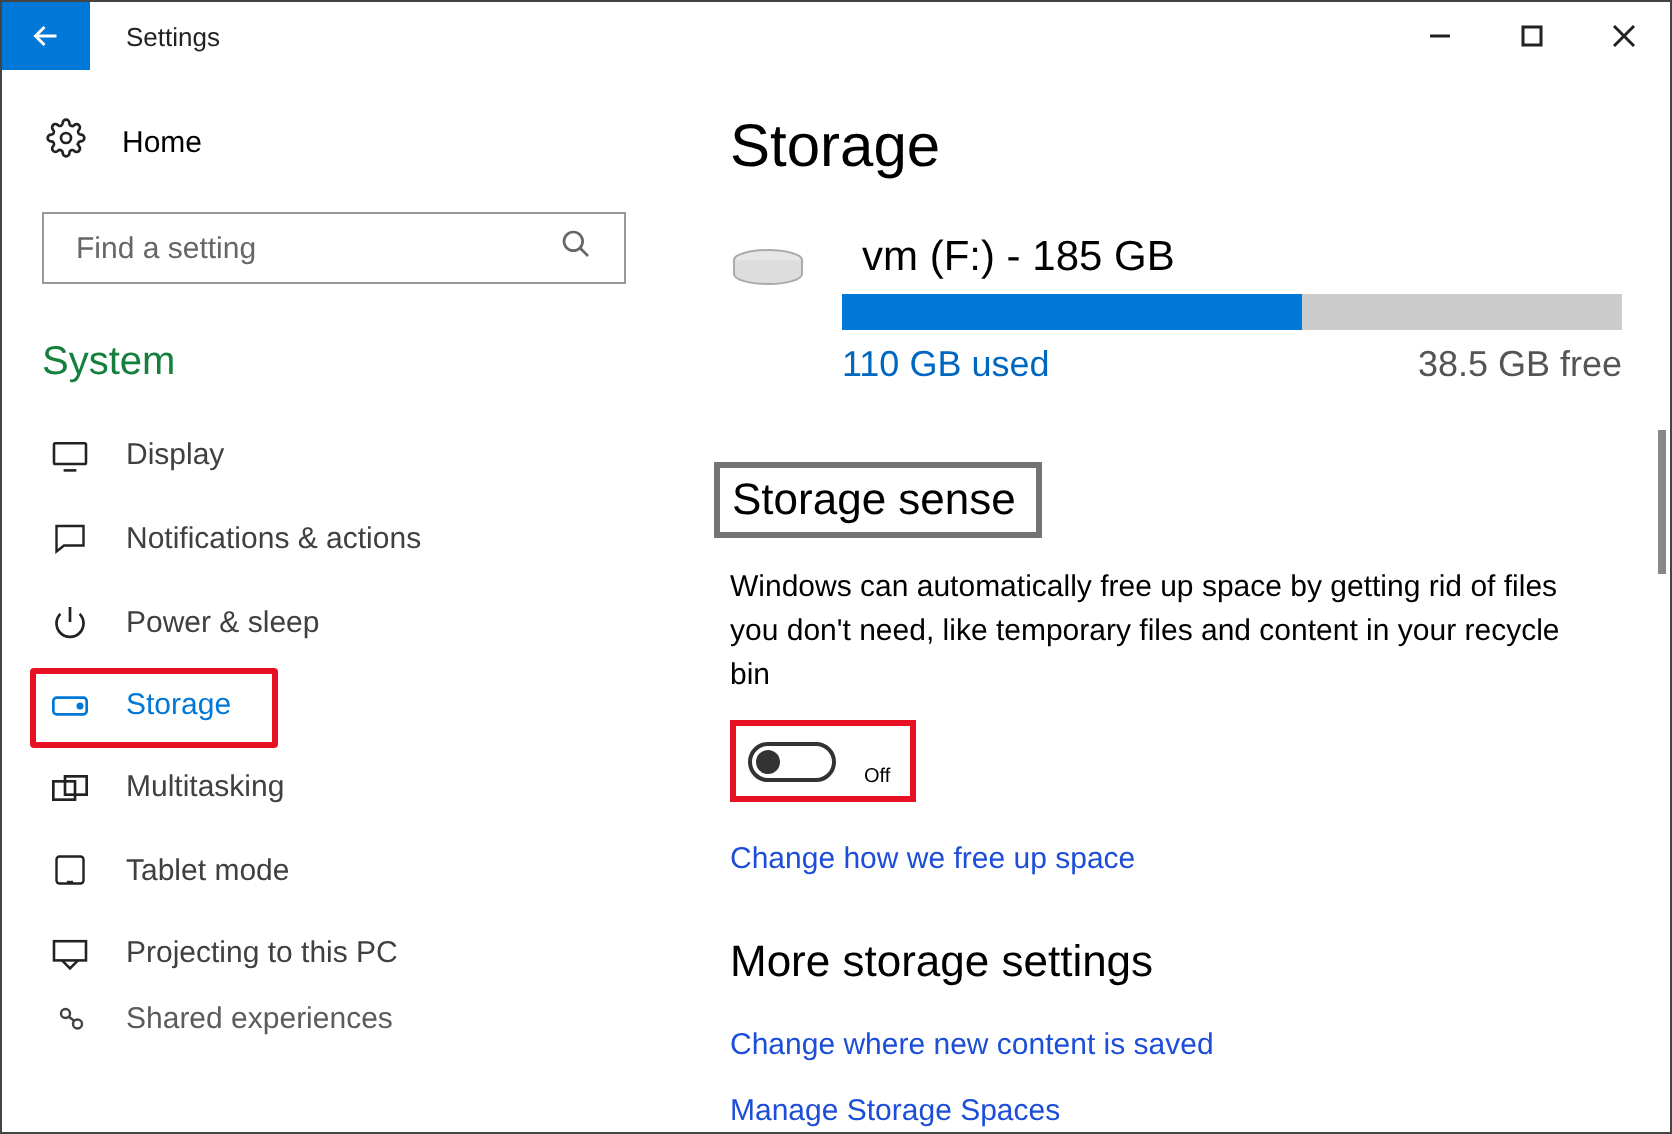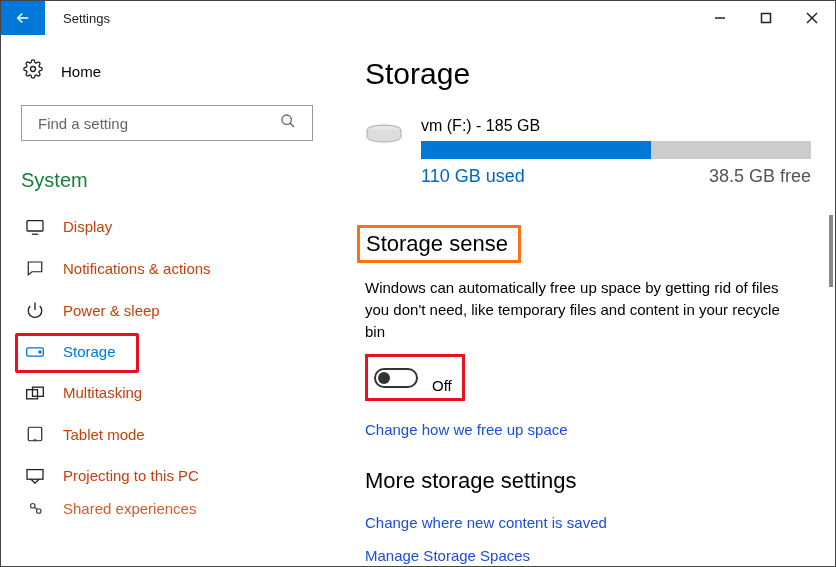--- a/index.html
+++ b/index.html
@@ -11,44 +11,44 @@
   .sys-btn { width: 46px; height: 34px; display: flex; align-items: center; justify-content: center; color: #222; }
   .layout { display: flex; height: calc(100% - 34px); justify-content: space-between; }
   .sidebar { width: 332px; padding: 24px 20px 0 20px; }
   .home-row { display: flex; align-items: center; gap: 18px; margin-bottom: 22px; margin-left: 2px; }
   .home-row .icon { width: 20px; }
   .home-label { font-size: 15px; }
   .search-box { border: 1px solid #999; height: 36px; display: flex; align-items: center; padding: 0 16px; color: #666; margin-bottom: 28px; }
   .search-box span:first-child { flex: 1; font-size: 15px; }
   .section-label { color: #15803d; font-size: 20px; margin-bottom: 14px; }
   .nav-list { display: flex; flex-direction: column; }
-  .nav-item { display: flex; align-items: center; gap: 18px; padding: 12px 4px; font-size: 15px; color: #c2410c; position: relative; }
+  .nav-item { display: flex; align-items: center; gap: 18px; padding: 12px 4px; font-size: 15px; color: #404040; position: relative; }
   .nav-item .icon { width: 20px; display: flex; justify-content: center; }
   .nav-item.active { color: #0078d7; }
   .highlight-red { border: 3px solid #e81123; border-radius: 2px; }
   .highlight-storage { position:absolute; left:-6px; top:2px; width:124px; height:40px; pointer-events:none;}
   .content { flex: 1; padding: 22px 20px 0 32px; position: relative; }
   h1 { font-size: 30px; font-weight: 400; margin-bottom: 26px; }
   .drive-row { display: flex; gap: 18px; margin-bottom: 4px; align-items:flex-start;}
   .drive-icon { width:38px; height:20px; margin-top:6px;}
   .drive-body { flex:1; }
-  .drive-name { font-size: 16px; margin-bottom: 6px; }
+  .drive-name { font-size: 21px; margin-bottom: 6px; margin-left: 10px; }
   .bar { width: 390px; height: 18px; background: #ccc; position: relative; }
   .bar-fill { height: 100%; background: #0078d7; }
   .bar-labels { display: flex; justify-content: space-between; width: 390px; font-size: 18px; margin-top: 7px; }
   .bar-labels .used { color: #0067c0; }
   .bar-labels .free { color: #555; }
   .section-title { font-size: 22px; font-weight: 400; margin-top: 34px; display:inline-block;}
-  .highlight-sense { border:3px solid #f97316; padding:3px 10px 3px 6px; margin-left:-8px;}
+  .highlight-sense { border:3px solid #737373; padding:3px 10px 3px 6px; margin-left:-8px;}
   .desc { font-size: 15px; margin-top: 14px; line-height: 1.45; max-width: 420px; }
   .toggle-row { display: flex; align-items: center; gap: 14px; margin-top: 12px; }
   .highlight-toggle { border:3px solid #e81123; padding:4px 10px 4px 6px; display:inline-flex; align-items:center; gap:14px;}
   .toggle { width: 44px; height: 20px; border: 2px solid #333; border-radius: 12px; position: relative; }
   .toggle::after { content:''; width:12px; height:12px; background:#333; border-radius:50%; position:absolute; left:2px; top:2px;}
-  .toggle-label { font-size: 15px; margin-top: 16px; }
+  .toggle-label { font-size: 10px; margin-top: 16px; }
   .link { color: #1d4ed8; font-size: 15px; margin-top: 20px; display: block; }
   .more-title { font-size: 22px; font-weight: 400; margin-top: 30px; }
   .scrollbar { position:absolute; right:2px; top:180px; width:4px; height:72px; background:#888;}
 </style>
 </head>
 <body>
 
 <div class="titlebar">
   <div class="back-btn">
     <svg width="18" height="18" viewBox="0 0 24 24" fill="none" stroke="white" stroke-width="2">

